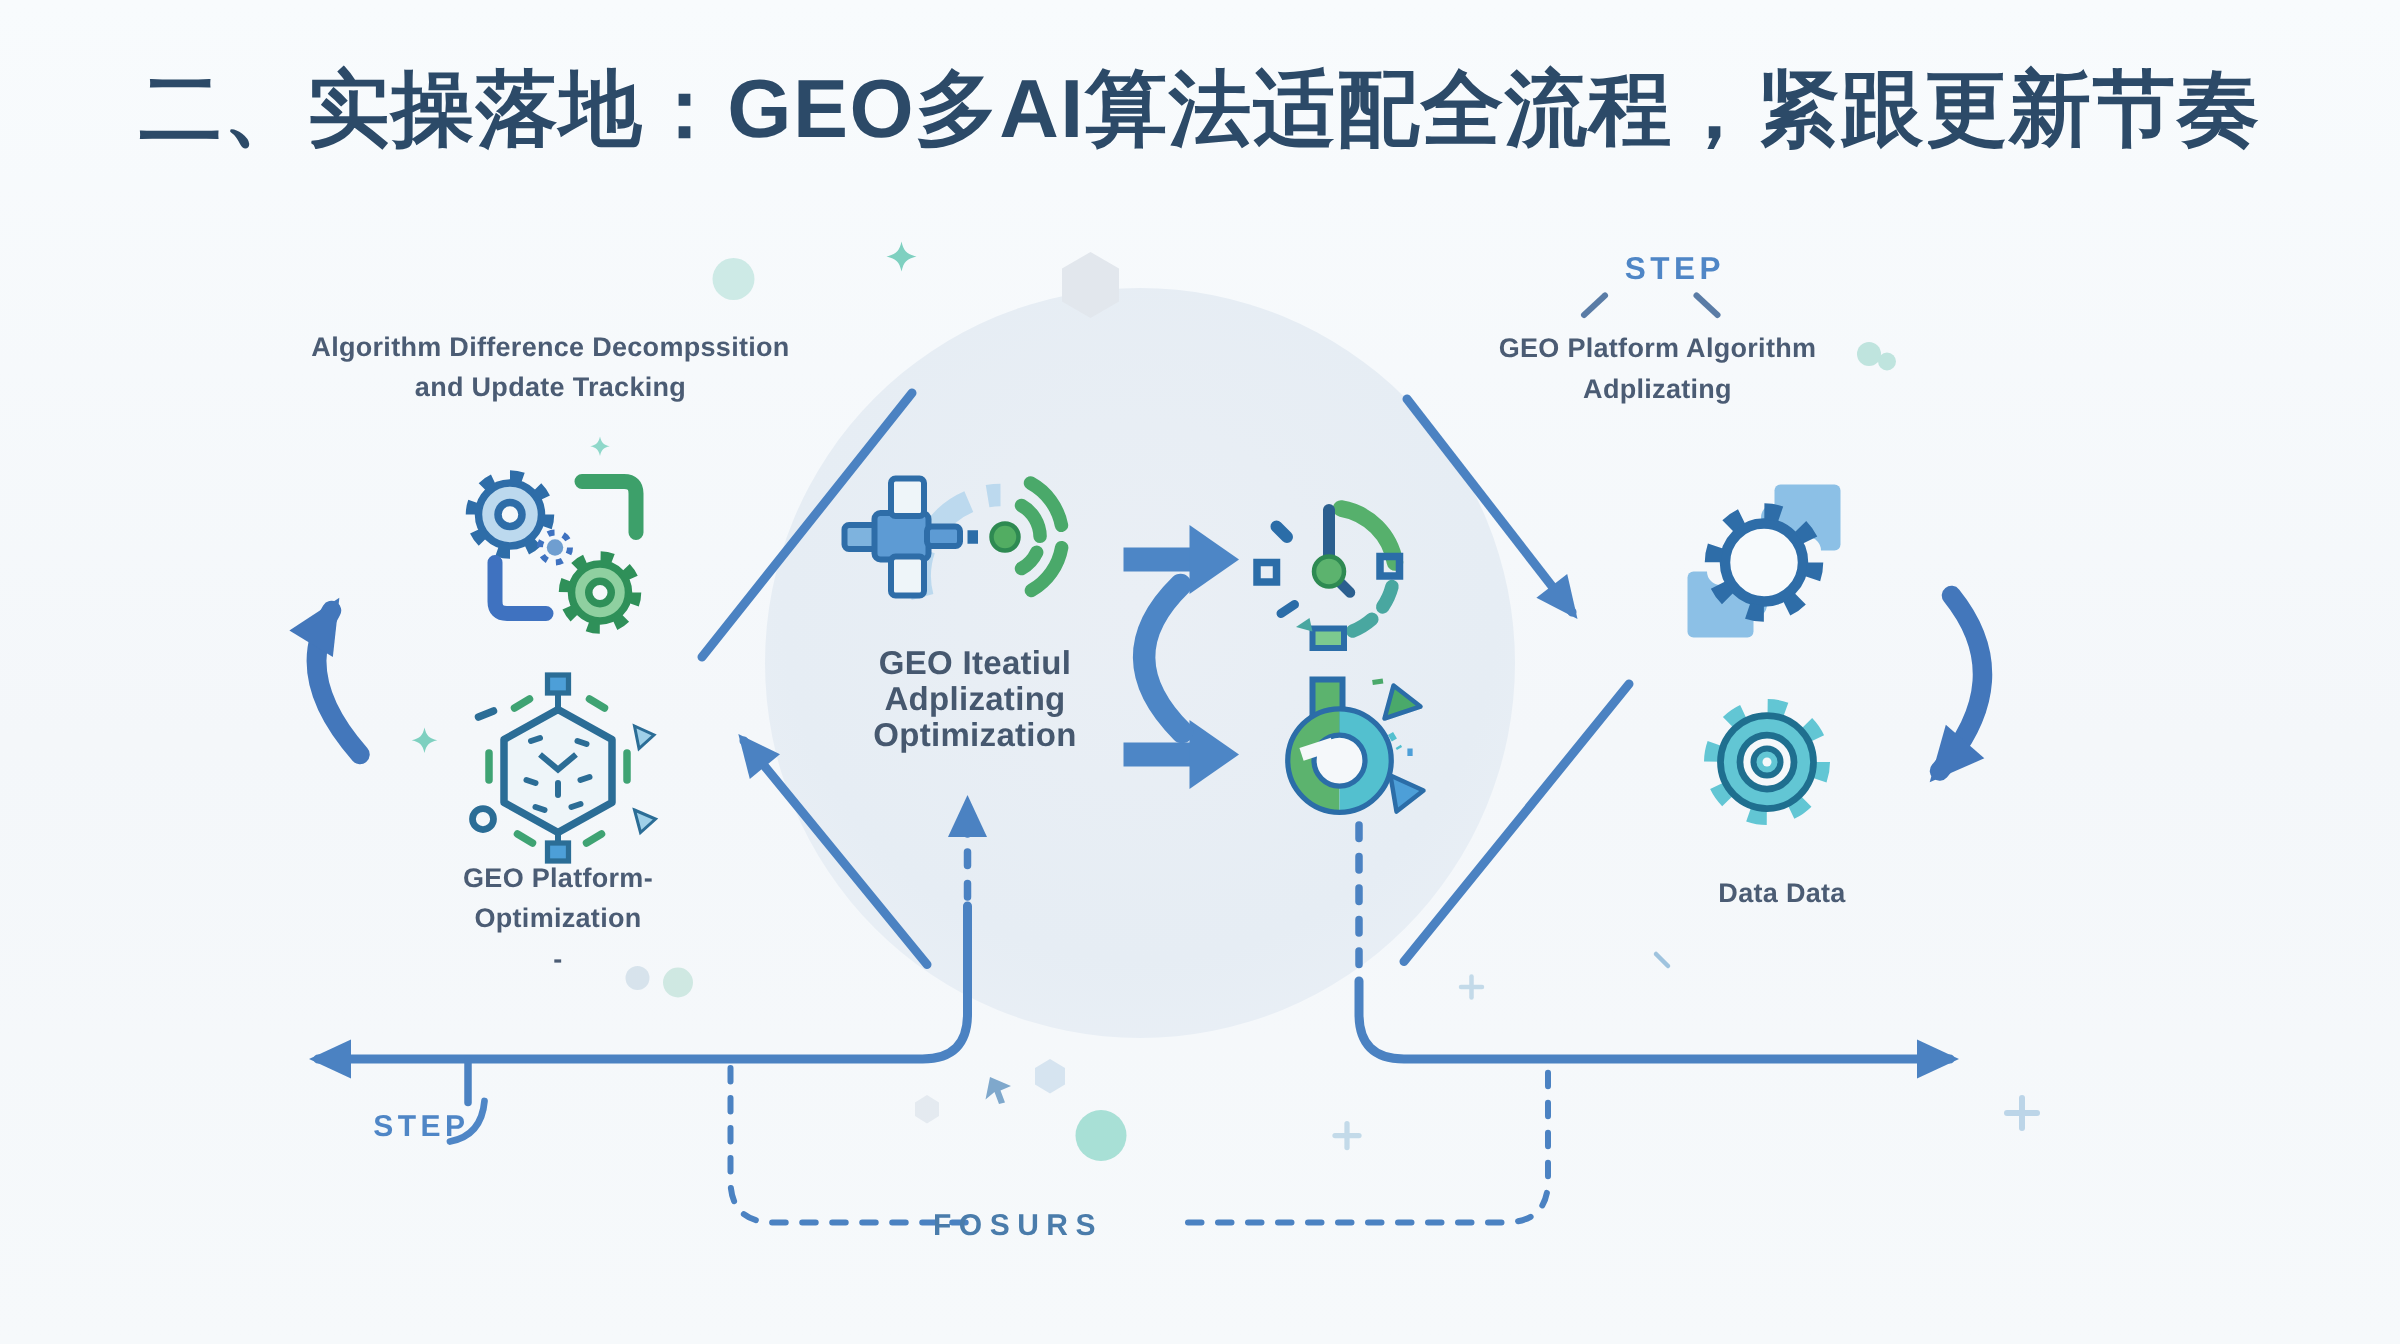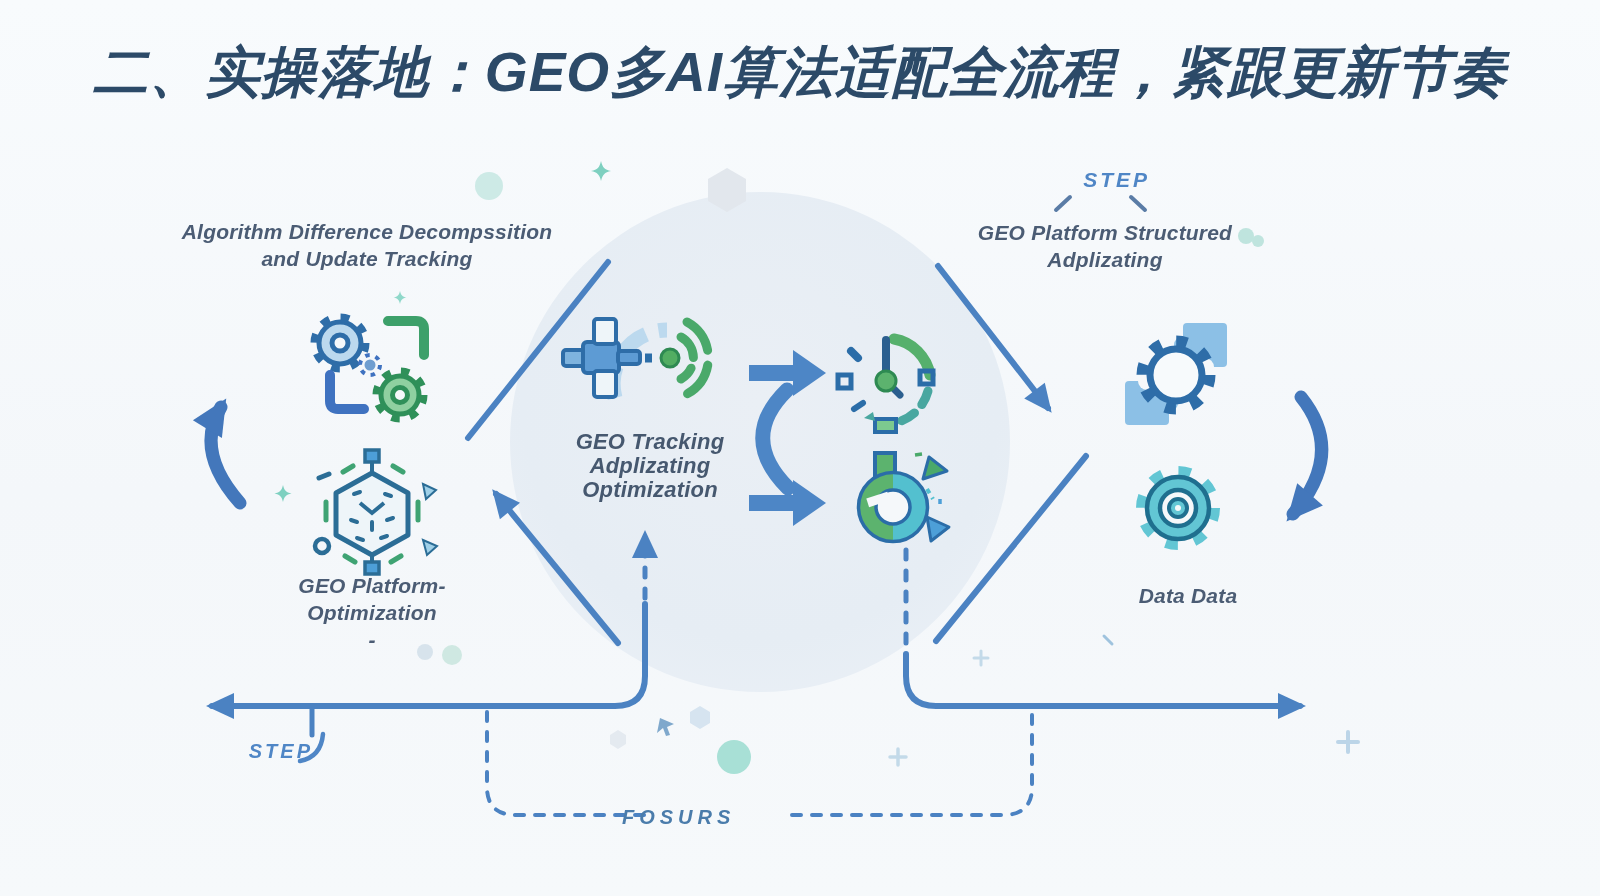--- a/index.html
+++ b/index.html
@@ -1,28 +1,28 @@
 <!DOCTYPE html>
 <html><head>
 <meta charset="utf-8">
 <style>
   * { margin:0; padding:0; box-sizing:border-box; }
   html,body { background:#ffffff; font-family:"Liberation Sans", sans-serif; }
   .stage { position:relative; width:1600px; height:896px; overflow:hidden;
-           background:linear-gradient(180deg,#f8fbfd 0%,#f4f7fa 55%,#f6f9fb 100%);font-style:italic; }
+           background:linear-gradient(180deg,#f8fbfd 0%,#f4f7fa 55%,#f6f9fb 100%); }
 
   .big-circle { position:absolute; left:510px; top:192px; width:500px; height:500px;
                 border-radius:50%;
                 background:radial-gradient(circle at 50% 42%, #eaeff5 0%, #e6edf4 62%, #ecf1f7 100%); }
 
   .page-title { position:absolute; top:36px; left:0; width:100%; text-align:center;
                 font-size:55px; font-weight:700; color:#2c4a68; letter-spacing:1px; }
 
   .lbl { position:absolute; text-align:center; color:#4b5c74;
-         font-weight:700; font-size:21px; line-height:27px; letter-spacing:.2px; }
+         font-weight:700; font-size:18px; line-height:27px; letter-spacing:.2px; }
   .lbl-center { font-size:22px; line-height:24px; color:#46586f; }
   .step-lbl { position:absolute; text-align:right; color:#4f86c6;
               font-weight:700; font-size:21px; letter-spacing:3px; }
   .focus-lbl { position:absolute; color:#4a7cab;
                font-weight:700; font-size:20px; letter-spacing:5px; }
 
   .layer { position:absolute; left:0; top:0; width:1600px; height:896px; pointer-events:none; }
   .ic { position:absolute; }
 </style>
 </head>
@@ -239,26 +239,26 @@
   <div class="page-title">二、实操落地：GEO多AI算法适配全流程，紧跟更新节奏</div>
 
   <div class="lbl" style="left:142px; top:218px; width:450px;">
     <div>Algorithm Difference Decompssition</div>
     <div>and Update Tracking</div>
   </div>
 
   <div class="step-lbl" style="left:1050px; top:168px; width:100px;">STEP</div>
 
   <div class="lbl" style="left:955px; top:219px; width:300px;">
-    <div>GEO Platform Structured</div>
+    <div>GEO Platform Algorithm</div>
     <div>Adplizating</div>
   </div>
 
   <div class="lbl lbl-center" style="left:550px; top:430px; width:200px;">
-    <div>GEO Tracking</div>
+    <div>GEO Iteatiul</div>
     <div>Adplizating</div>
     <div>Optimization</div>
   </div>
 
   <div class="lbl" style="left:252px; top:572px; width:240px;">
     <div>GEO Platform-</div>
     <div>Optimization</div>
     <div>-</div>
   </div>
 

